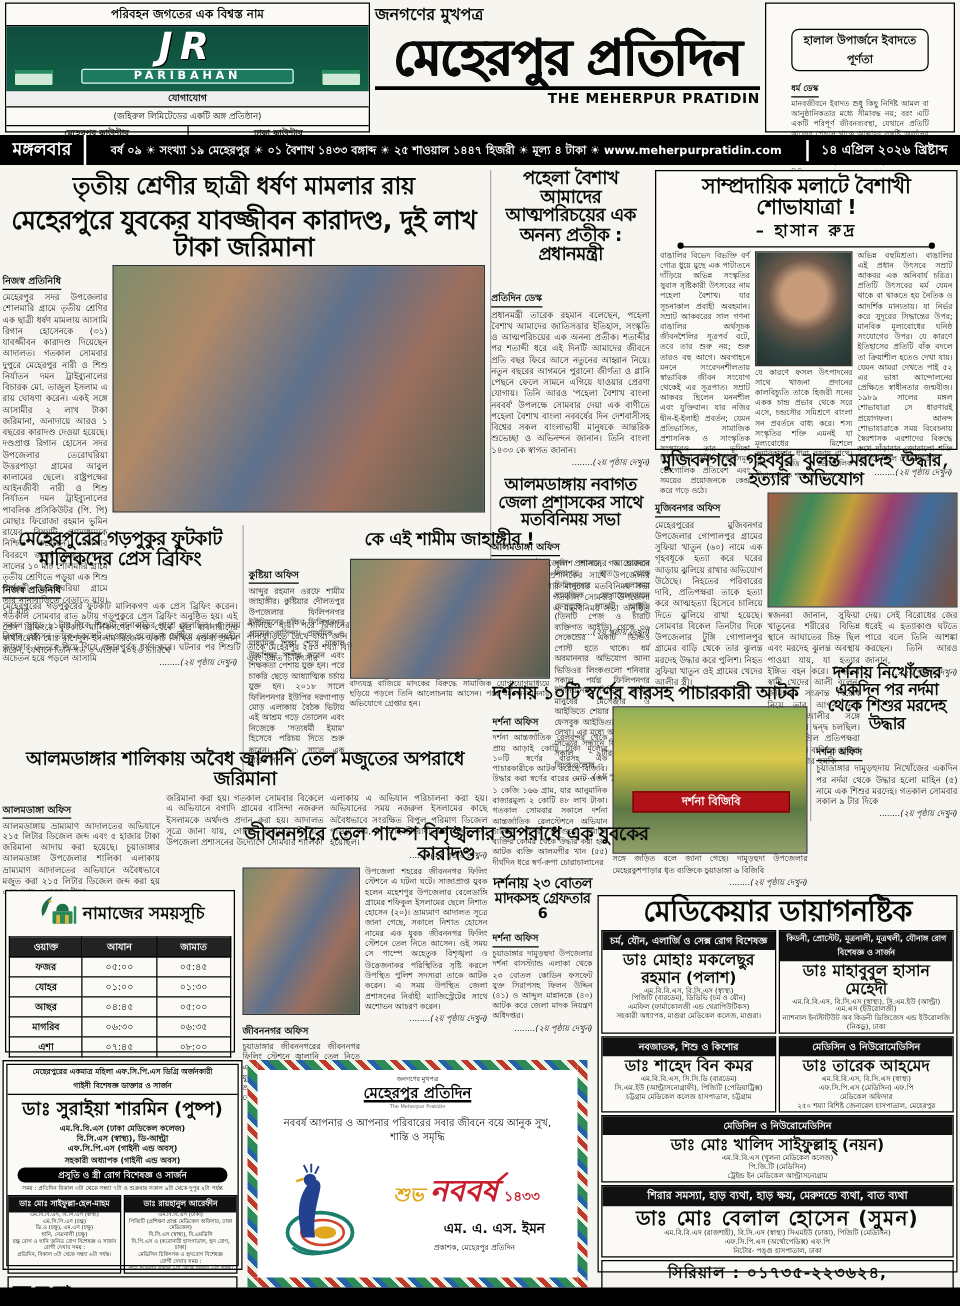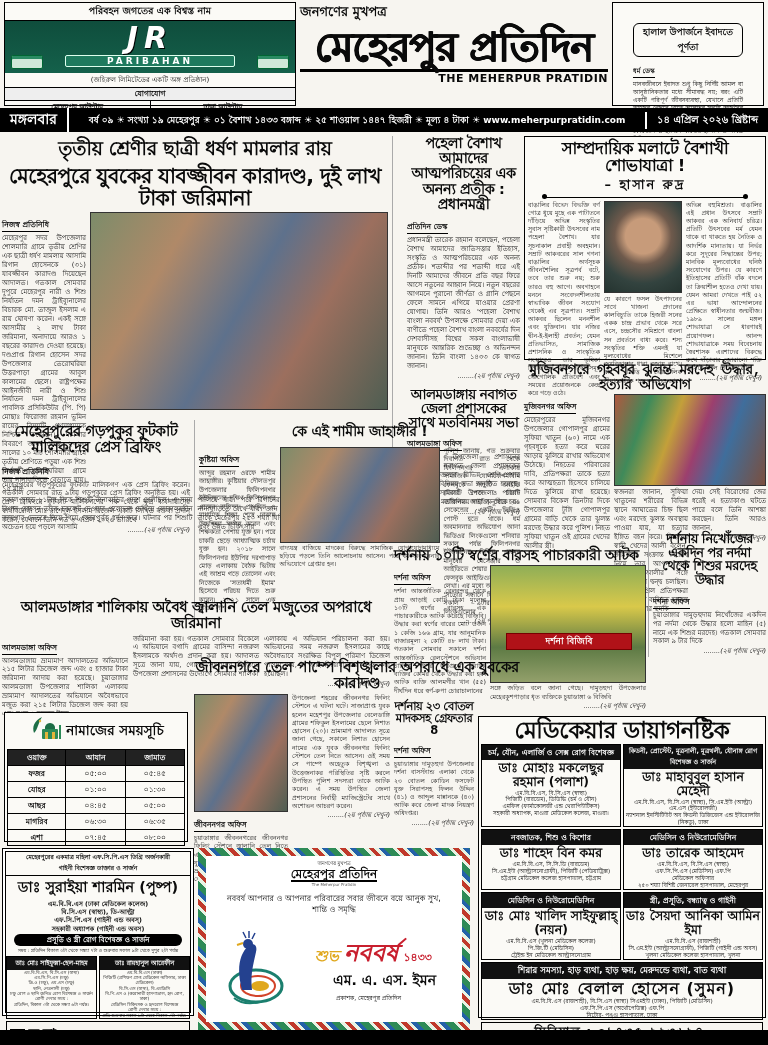--- a/index.html
+++ b/index.html
@@ -36,22 +36,22 @@
 <div id="page">
 
   <div class="abs box" style="left:4px;top:2px;width:292px;height:104px;">
     <div class="ctr bold" style="font-size:9.5px;border-bottom:1px solid #000;padding:1px 0;">পরিবহন জগতের এক বিশ্বস্ত নাম</div>
     <div style="position:relative;height:52px;background:linear-gradient(180deg,#0f4d3c,#14614b);color:#fff;overflow:hidden;">
       <div class="ctr" style="font-size:30px;font-weight:900;font-style:italic;letter-spacing:6px;line-height:34px;text-shadow:1px 1px 0 #000;">JR</div>
       <div class="ctr" style="font-size:9px;font-weight:bold;letter-spacing:3px;background:#1e7a5e;margin:0 60px;border:1px solid #dfe;border-radius:2px;">PARIBAHAN</div>
       <div class="abs" style="left:6px;bottom:4px;width:30px;height:12px;background:#cfe8d8;border:1px solid #063;border-radius:2px;box-shadow:inset 0 3px 0 #2a8a63;"></div>
       <div class="abs" style="right:6px;bottom:4px;width:30px;height:12px;background:#cfe8d8;border:1px solid #063;border-radius:2px;box-shadow:inset 0 3px 0 #2a8a63;"></div>
     </div>
+    <div class="ctr bold" style="font-size:7.5px;border-bottom:1px solid #000;background:#eee;">যোগাযোগ</div>
     <div class="ctr" style="font-size:7px;padding:1px 0;border-bottom:1px solid #000;">(জহিরুল লিমিটেডের একটি অঙ্গ প্রতিষ্ঠান)</div>
-    <div class="ctr bold" style="font-size:7.5px;border-bottom:1px solid #000;background:#eee;">যোগাযোগ</div>
     <div style="display:flex;font-size:7px;text-align:center;">
       <div style="flex:1;border-right:1px solid #000;">
         <div class="bold">মেহেরপুর কাউন্টার</div>
         <div>০১৭১১-২০২৭৮৮</div>
       </div>
       <div style="flex:1;">
         <div class="bold">ঢাকা কাউন্টার</div>
         <div>০১৭০৭-২৮০২৬৫</div>
       </div>
     </div>
@@ -86,23 +86,23 @@
         <div class="body-txt">মেহেরপুর সদর উপজেলার শোলমারি গ্রামে তৃতীয় শ্রেণির এক ছাত্রী ধর্ষণ মামলায় আসামি রিগান হোসেনকে (৩১) যাবজ্জীবন কারাদণ্ড দিয়েছেন আদালত। গতকাল সোমবার দুপুরে মেহেরপুর নারী ও শিশু নির্যাতন দমন ট্রাইব্যুনালের বিচারক মো. তাজুল ইসলাম এ রায় ঘোষণা করেন। একই সঙ্গে আসামীর ২ লাখ টাকা জরিমানা, অনাদায়ে আরও ১ বছরের কারাদণ্ড দেওয়া হয়েছে। দণ্ডপ্রাপ্ত রিগান হোসেন সদর উপজেলার তেরোঘরিয়া উত্তরপাড়া গ্রামের আবুল কালামের ছেলে। রাষ্ট্রপক্ষের আইনজীবী নারী ও শিশু নির্যাতন দমন ট্রাইব্যুনালের পাবলিক প্রসিকিউটর (পি. পি) মোছাঃ ফিরোজা রহমান ভুমিন রায়ের বিষয়টি গণমাধ্যমকে নিশ্চিত করেছেন। মামলার বিবরণে জানা গেছে, ২০২৩ সালের ১০ মার্চ শোলমারি গ্রামে তৃতীয় শ্রেণিতে পড়ুয়া এক শিশু পার্শ্ববর্তী তেরোঘরিয়া গ্রামে তার নানাবাড়িতে বেড়াতে যায়। ১৫ মার্চ</div>
       </div>
       <div class="photo crowd" style="flex:1;height:198px;"></div>
     </div>
     <div style="display:flex;gap:5px;margin-top:2px;">
       <div class="body-txt" style="flex:1;">সকাল সাড়ে ১১টার দিকে শিশুটি নানাবাড়ির পাশে খেলছিল। এ সময় রিগান হোসেন তাকে চকলেট দেওয়ার প্রলোভন দেখিয়ে লোকালয়হীন জায়গার ভেতরে নিয়ে গিয়ে জোরপূর্বক ধর্ষণ করে। ঘটনার পর শিশুটি অচেতন হয়ে পড়লে আসামি</div>
       <div class="body-txt" style="flex:1;">পালিয়ে যায়। পরে রিগানের মা ছগিনা খাতুন রক্তাক্ত শিশুটিকে নানাবাড়িতে রেখে যায়। জ্ঞান ফিরে গেলে শিশুটি ঘটনা জানায়। পরে তাকে মেহেরপুর ২৫০ শয্যা বিশিষ্ট জেনারেল হাসপাতালে ভর্তি করা হয় এবং উন্নত চিকিৎসার</div>
     </div>
   </div>
 
-  <div class="abs vline" style="left:392px;top:136px;width:128px;padding-left:14px;box-sizing:border-box;">
+  <div class="abs vline" style="left:392px;top:136px;width:128px;padding-left:0;box-sizing:border-box;">
     <div class="ctr headline" style="font-size:14.5px;font-weight:800;">পহেলা বৈশাখ আমাদের আত্মপরিচয়ের এক অনন্য প্রতীক : প্রধানমন্ত্রী</div>
-    <div style="margin-top:2px;"><span class="byline">প্রতিদিন ডেস্ক</span></div>
+    <div style="margin-top:14px;"><span class="byline">প্রতিদিন ডেস্ক</span></div>
     <div class="body-txt">প্রধানমন্ত্রী তারেক রহমান বলেছেন, পহেলা বৈশাখ আমাদের জাতিসত্তার ইতিহাস, সংস্কৃতি ও আত্মপরিচয়ের এক অনন্য প্রতীক। শতাব্দীর পর শতাব্দী ধরে এই দিনটি আমাদের জীবনে প্রতি বছর ফিরে আসে নতুনের আহ্বান নিয়ে। নতুন বছরের আগমনে পুরানো জীর্ণতা ও গ্লানি পেছনে ফেলে সামনে এগিয়ে যাওয়ার প্রেরণা যোগায়। তিনি আরও 'পহেলা বৈশাখ বাংলা নববর্ষ' উপলক্ষে সোমবার দেয়া এক বাণীতে পহেলা বৈশাখ বাংলা নববর্ষের দিন দেশবাসীসহ বিশ্বের সকল বাংলাভাষী মানুষকে আন্তরিক শুভেচ্ছা ও অভিনন্দন জানান। তিনি বাংলা ১৪৩৩ কে স্বাগত জানান।</div>
     <div class="cont">........(২য় পৃষ্ঠায় দেখুন)</div>
     <div class="ctr headline" style="font-size:13.5px;font-weight:800;margin-top:5px;">আলমডাঙ্গায় নবাগত জেলা প্রশাসকের সাথে মতবিনিময় সভা</div>
     <div style="margin-top:2px;"><span class="byline">আলমডাঙ্গা অফিস</span></div>
     <div class="body-txt">আলমডাঙ্গা উপজেলা প্রশাসনের আয়োজনে নবাগত জেলা প্রশাসকের সাথে উপজেলার বিভিন্ন শ্রেণি-পেশার মানুষের মতবিনিময় সভা অনুষ্ঠিত হয়েছে। গতকাল সোমবার উপজেলা পরিষদ সভাকক্ষে এ মতবিনিময় সভা অনুষ্ঠিত হয়।</div>
     <div class="cont">........(২য় পৃষ্ঠায় দেখুন)</div>
   </div>
 
   <div class="abs box" style="left:524px;top:136px;width:242px;height:224px;padding:3px;">
     <div class="ctr headline" style="font-size:16.5px;">সাম্প্রদায়িক মলাটে বৈশাখী শোভাযাত্রা !</div>
@@ -219,21 +219,21 @@
         <div class="body-txt" style="font-size:6.3px;">চুয়াডাঙ্গার জীবননগরের জীবননগর ফিলিং স্টেশনে জ্বালানি তেল নিতে এসে বিশৃঙ্খলা সৃষ্টির দায়ে এক যুবককে কারাদণ্ডে দণ্ডিত করেছেন ভ্রাম্যমাণ আদালত। গতকাল সোমবার বেলা ১১টার দিকে জীবননগর</div>
       </div>
       <div style="flex:1;">
         <div class="body-txt" style="font-size:6.3px;">উপজেলা শহরের জীবননগর ফিলিং স্টেশনে এ ঘটনা ঘটে। সাজাপ্রাপ্ত যুবক হলেন মহেশপুর উপজেলার বেলেডাঙ্গি গ্রামের শফিকুল ইসলামের ছেলে নিশাত হোসেন (২০)। ভ্রাম্যমাণ আদালত সূত্রে জানা গেছে, সকালে নিশাত হোসেন নামের এক যুবক জীবননগর ফিলিং স্টেশনে তেল নিতে আসেন। ওই সময় সে পাম্পে অহেতুক বিশৃঙ্খলা ও উত্তেজনাকর পরিস্থিতির সৃষ্টি করলে উপস্থিত পুলিশ সদস্যরা তাকে আটক করেন। এ সময় উপস্থিত জেলা প্রশাসনের নির্বাহী ম্যাজিস্ট্রেটের সাথে অশোভন আচরণ করেন।</div>
         <div class="cont">........(২য় পৃষ্ঠায় দেখুন)</div>
       </div>
     </div>
   </div>
 
   <div class="abs" style="left:394px;top:700px;width:80px;">
-    <div class="ctr headline" style="font-size:11.5px;font-weight:800;">দর্শনায় ২৩ বোতল মাদকসহ গ্রেফতার 8</div>
+    <div class="ctr headline" style="font-size:11.5px;font-weight:800;">দর্শনায় ২৩ বোতল মাদকসহ গ্রেফতার 6</div>
     <div style="margin-top:2px;"><span class="byline">দর্শনা অফিস</span></div>
     <div class="body-txt" style="font-size:6.2px;">চুয়াডাঙ্গার দামুড়হুদা উপজেলার দর্শনা বাসস্ট্যান্ড এলাকা থেকে ২৩ বোতল কোডিন ফসফেট যুক্ত সিরাপসহ ফিলন উদ্দিন (৪১) ও আব্দুল মান্নানকে (৪০) আটক করে জেলা মাদক নিয়ন্ত্রণ অধিদপ্তর।</div>
     <div class="cont">........(২য় পৃষ্ঠায় দেখুন)</div>
   </div>
 
   <div class="abs box" style="left:4px;top:712px;width:184px;height:130px;padding:2px;">
     <div style="display:flex;align-items:center;gap:4px;justify-content:center;">
       <span>
         <svg width="34" height="28" viewBox="0 0 34 28">
           <path d="M14 2 C6 6 4 12 6 18 C10 14 10 8 14 2 Z" fill="#1e6e46"></path>
@@ -339,21 +339,21 @@
         <ellipse cx="46" cy="58" rx="17" ry="10" fill="none" stroke="#d2442a" stroke-width="2"></ellipse>
         <ellipse cx="48" cy="58" rx="9" ry="5" fill="#e0a81e"></ellipse>
         <path d="M30 62 C24 40 28 26 36 18 C40 14 46 16 44 24 C42 34 38 46 40 62 Z" fill="#24418f"></path>
         <circle cx="36" cy="16" r="5" fill="#24418f"></circle>
         <path d="M34 10 l-3 -6 M37 10 l0 -7 M40 11 l3 -6" stroke="#24418f" stroke-width="1.5" fill="none"></path>
         <path d="M31 15 l-6 2" stroke="#e0a81e" stroke-width="2"></path>
         <path d="M22 70 q10 8 26 4" stroke="#1b7f6e" stroke-width="2" fill="none"></path>
       </svg>
     </div>
     <div class="abs ctr" style="right:26px;bottom:18px;">
-      <div class="bold" style="font-size:14px;margin-left:32px;">এম. এ. এস. ইমন</div>
+      <div class="bold" style="font-size:11px;margin-left:32px;">এম. এ. এস. ইমন</div>
       <div style="font-size:6px;">প্রকাশক, মেহেরপুর প্রতিদিন</div>
     </div>
   </div>
 
   <div class="abs box" style="left:478px;top:716px;width:288px;height:302px;padding:2px;">
     <div class="ctr" style="font-size:23px;font-weight:900;letter-spacing:-0.5px;line-height:1;">মেডিকেয়ার ডায়াগনষ্টিক</div>
 
     <div style="display:flex;gap:2px;margin-top:2px;">
       <div style="flex:1;border:1px solid #000;">
         <div class="specbar">চর্ম, যৌন, এলার্জি ও সেক্স রোগ বিশেষজ্ঞ</div>
@@ -391,27 +391,20 @@
     </div>
 
     <div style="display:flex;gap:2px;margin-top:2px;">
       <div style="flex:1;border:1px solid #000;">
         <div class="specbar">মেডিসিন ও নিউরোমেডিসিন</div>
         <div class="doc-name">ডাঃ মোঃ খালিদ সাইফুল্লাহ্ (নয়ন)</div>
         <div class="doc-det pre">এম.বি.বি.এস (খুলনা মেডিকেল কলেজ)
 পি.জি.টি (মেডিসিন)
 ট্রেইন্ড ইন মেডিকেল আল্ট্রাসনোগ্রাম</div>
       </div>
-      <div style="flex:1;border:1px solid #000;">
-        <div class="specbar">স্ত্রী, প্রসূতি, বন্ধ্যাত্ব ও গাইনী</div>
-        <div class="doc-name">ডাঃ সৈয়দা আনিকা আমিন ইমা</div>
-        <div class="doc-det pre">এম.বি.বি.এস (রাজশাহী)
-সি.এম.ইউ (আল্ট্রাসনোগ্রাফী), পিজিটি (গাইনী এন্ড অবস)
-খুলনা মেডিকেল কলেজ হাসপাতাল, খুলনা</div>
-      </div>
     </div>
 
     <div style="border:1px solid #000;margin-top:2px;">
       <div class="specbar" style="font-size:8.6px;">শিরার সমস্যা, হাড় ব্যথা, হাড় ক্ষয়, মেরুদন্ডে ব্যথা, বাত ব্যথা</div>
       <div class="doc-name" style="font-size:16px;letter-spacing:1px;">ডাঃ মোঃ বেলাল হোসেন (সুমন)</div>
       <div class="doc-det pre">এম.বি.বি.এস (রাজশাহী), বি.সি.এস (স্বাস্থ্য) সিএমইউ (ঢাকা), পিজিটি (মেডিসিন)
 এফ.সি.পি.এস (অর্থোপেডিক্স) এফ.পি
 নিটোর- পঙ্গু হাসপাতাল, ঢাকা</div>
     </div>
 

